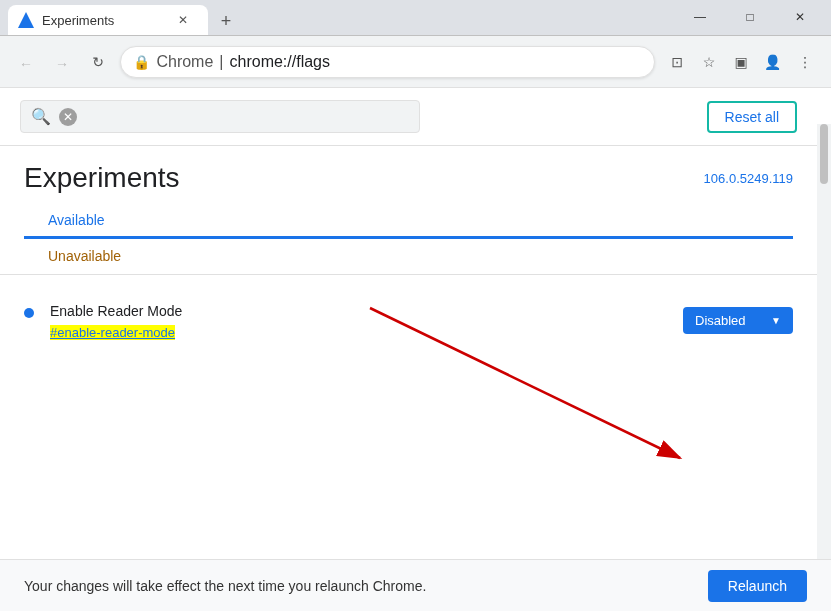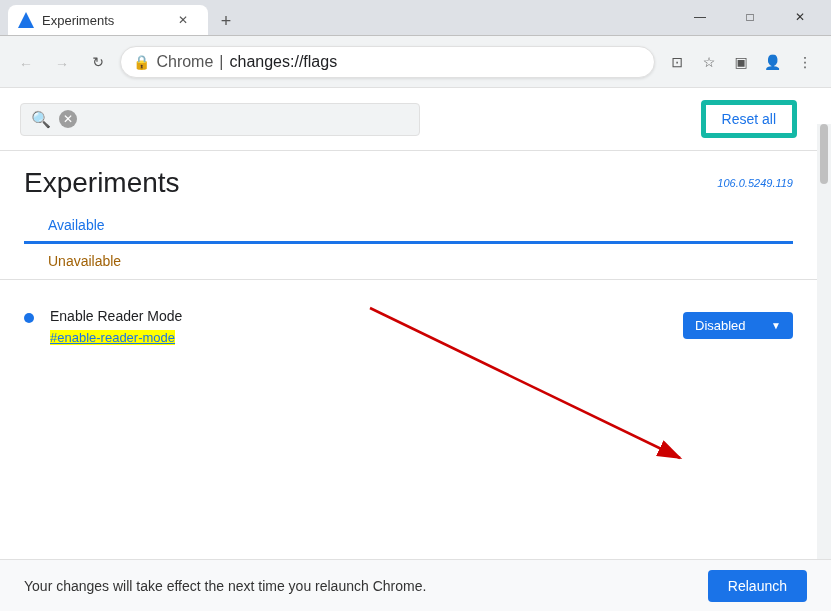--- a/index.html
+++ b/index.html
@@ -160,21 +160,21 @@
       font-size: 16px;
       width: 18px; height: 18px;
       border-radius: 50%;
       background: #9e9e9e;
       color: #fff;
       display: flex; align-items: center; justify-content: center;
       font-size: 12px;
     }
     .reset-all-btn {
       margin-left: auto;
-      border: 5px solid #14b8a6;
+      border: 2px solid #14b8a6;
       background: #fff;
       color: #1a73e8;
       border-radius: 4px;
       padding: 6px 16px;
       font-size: 14px;
       cursor: pointer;
     }
 
     
     .flags-header {
@@ -182,23 +182,22 @@
       align-items: center;
       padding: 16px 24px 8px;
     }
     .flags-title {
       font-size: 28px;
       font-weight: 400;
       color: #202124;
     }
     .version-text {
       margin-left: auto;
-      font-size: 11px;
+      font-size: 13px;
       color: #1a73e8;
-      font-style: italic;
     }
 
     
     .flags-tabs {
       display: flex;
       border-bottom: 1px solid #e0e0e0;
       padding: 0 24px;
       flex-direction: column;
     }
     .flags-tab {
@@ -342,21 +341,21 @@
   <div class="nav-btn disabled">
     <span>→</span>
   </div>
   <div class="nav-btn">
     <span>↻</span>
   </div>
   <div class="address-bar">
     <span class="address-bar-icon">🔒</span>
     <span class="address-bar-chrome">Chrome</span>
     <span class="address-bar-chrome"> | </span>
-    <span class="address-bar-url">changes://flags</span>
+    <span class="address-bar-url">chrome://flags</span>
   </div>
   <div class="omnibar-actions">
     <div class="omnibar-action-btn">
       <span>⊡</span>
     </div>
     <div class="omnibar-action-btn">
       <span>☆</span>
     </div>
     <div class="omnibar-action-btn">
       <span>▣</span>

